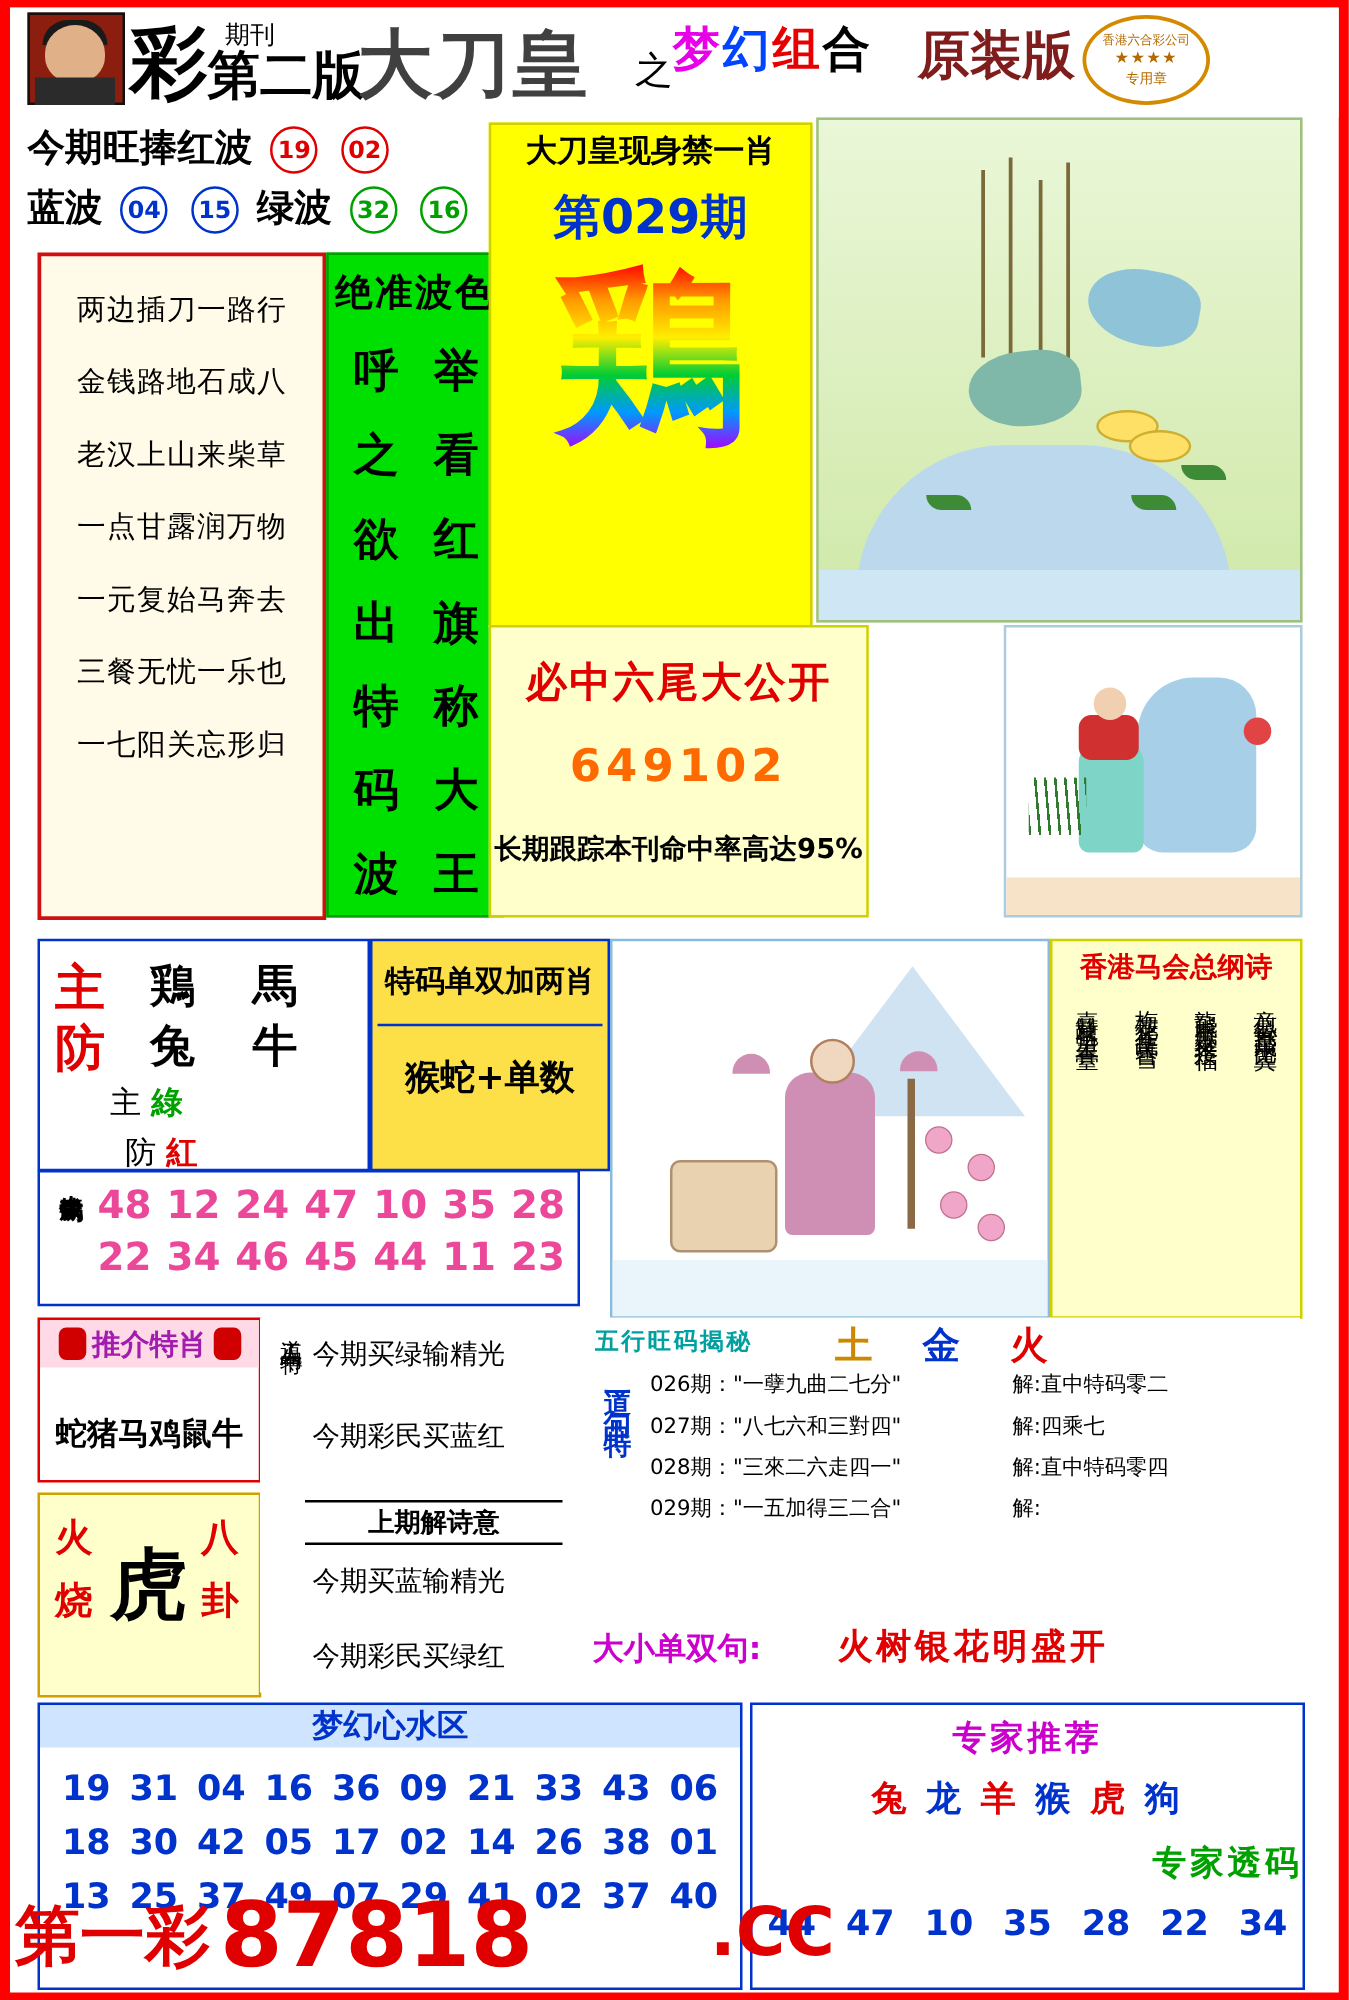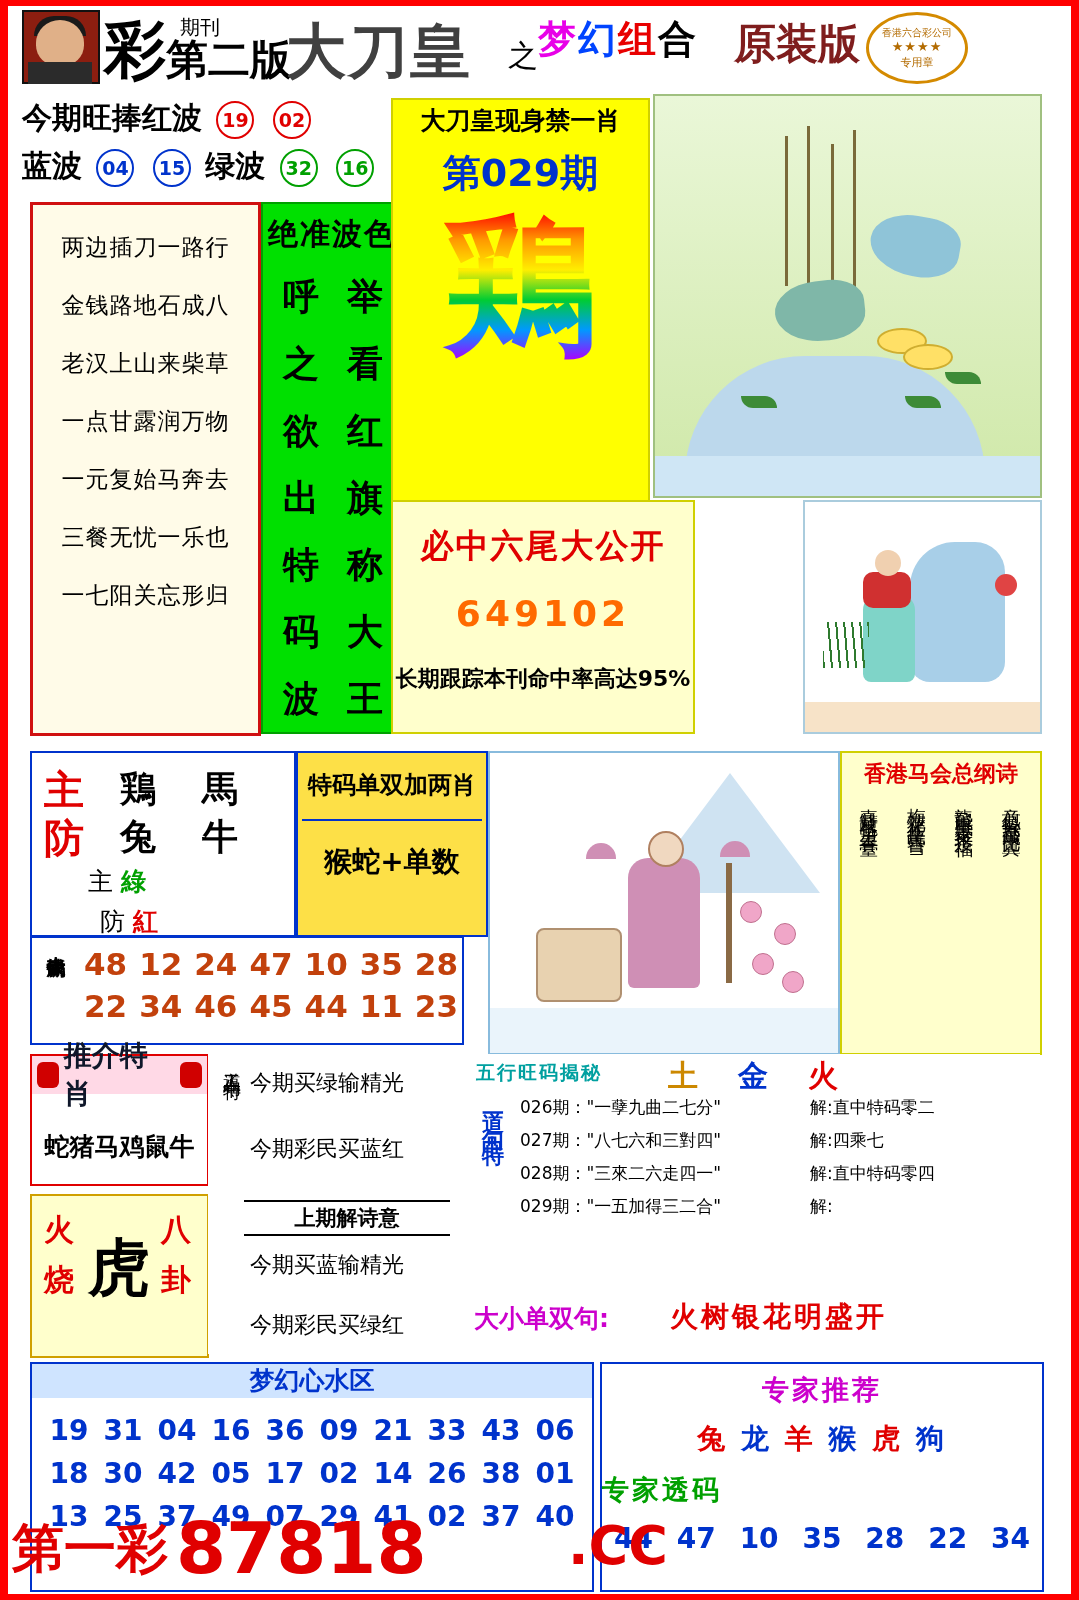--- a/index.html
+++ b/index.html
@@ -122,26 +122,26 @@
 
   .ganglibox{position:absolute;left:832px;top:745px;width:198px;height:300px;background:#ffffcc;border:2px solid #d0d000;}
   .ganglibox .gt{text-align:center;font-size:22px;font-weight:bold;color:#e00000;margin-top:6px;}
   .gpoem{position:absolute;left:4px;top:40px;width:190px;height:252px;display:flex;flex-direction:row-reverse;justify-content:space-around;}
   .gpoem .col{writing-mode:vertical-rl;text-orientation:upright;font-size:19px;color:#000;letter-spacing:5px;}
 
   .tencode{position:absolute;left:22px;top:930px;width:430px;height:105px;background:#fff;border:2px solid #0033cc;}
   .tencode .label{position:absolute;left:4px;top:2px;width:34px;writing-mode:vertical-rl;text-orientation:upright;font-size:19px;font-weight:bold;color:#000;letter-spacing:1px;}
   .tencode .nums{position:absolute;left:40px;top:8px;width:386px;}
   .tencode .row{display:flex;justify-content:space-between;margin-bottom:6px;}
-  .tencode .row span{font-size:31px;font-weight:bold;color:#c2410c;width:60px;text-align:right;}
+  .tencode .row span{font-size:31px;font-weight:bold;color:#ec4899;width:60px;text-align:center;}
 
   
   .tjbox{position:absolute;left:22px;top:1048px;width:175px;height:128px;background:#ffffff;border:2px solid #e00000;}
   .tjbox .bar{height:38px;background:#ffd9e6;display:flex;align-items:center;justify-content:center;}
-  .tjbox .bar span{font-size:28px;font-weight:bold;color:#0f172a;}
+  .tjbox .bar span{font-size:23px;font-weight:bold;color:#a21caf;}
   .tjbox .zodiacs{text-align:center;font-size:25px;font-weight:bold;color:#000;margin-top:36px;}
   .lantern{width:22px;height:26px;background:#d00000;border-radius:6px;margin:0 5px;}
 
   .hsbox{position:absolute;left:22px;top:1188px;width:175px;height:160px;background:#ffffcc;border:2px solid #d0a000;}
   .hsbox .h1{position:absolute;left:12px;top:14px;font-size:30px;font-weight:bold;color:#e00000;}
   .hsbox .h2{position:absolute;left:12px;top:64px;font-size:30px;font-weight:bold;color:#e00000;}
   .hsbox .h3{position:absolute;right:16px;top:14px;font-size:30px;font-weight:bold;color:#e00000;}
   .hsbox .h4{position:absolute;right:16px;top:64px;font-size:30px;font-weight:bold;color:#e00000;}
   .hsbox .tiger{position:absolute;left:56px;top:30px;font-size:62px;font-weight:bold;color:#000;}
 
@@ -167,21 +167,21 @@
   .mh-title{height:34px;background:#cfe4ff;text-align:center;font-size:25px;font-weight:bold;color:#0033cc;line-height:34px;}
   .mh-rows{padding:6px 10px;}
   .mh-row{display:flex;justify-content:space-between;margin-top:10px;}
   .mh-row span{font-size:28px;font-weight:bold;color:#0033cc;width:64px;text-align:center;}
 
   .expbox{position:absolute;left:592px;top:1356px;width:440px;height:226px;background:#fff;border:2px solid #0033cc;}
   .exp-t1{text-align:center;font-size:27px;font-weight:bold;color:#cc00cc;margin-top:8px;letter-spacing:3px;}
   .exp-zod{text-align:center;font-size:28px;font-weight:bold;margin-top:12px;letter-spacing:3px;}
   .exp-zod b:nth-child(odd){color:#e00000;}
   .exp-zod b:nth-child(even){color:#0033cc;}
-  .exp-t2{text-align:left;font-size:27px;font-weight:bold;color:#00a000;margin-top:14px;letter-spacing:3px;}
+  .exp-t2{text-align:right;font-size:27px;font-weight:bold;color:#00a000;margin-top:14px;letter-spacing:3px;}
   .exp-nums{display:flex;justify-content:space-around;margin-top:14px;}
   .exp-nums span{font-size:28px;font-weight:bold;color:#0033cc;}
 
   
   .wm{position:absolute;left:0;top:1490px;width:1079px;height:90px;pointer-events:none;}
   .wm .w1{position:absolute;left:4px;top:18px;font-size:52px;font-weight:bold;color:#e00000;}
   .wm .w2{position:absolute;left:168px;top:10px;font-size:72px;font-weight:bold;color:#e00000;}
   .wm .w3{position:absolute;left:560px;top:18px;font-size:54px;font-weight:bold;color:#e00000;}
 </style>
 </head>

